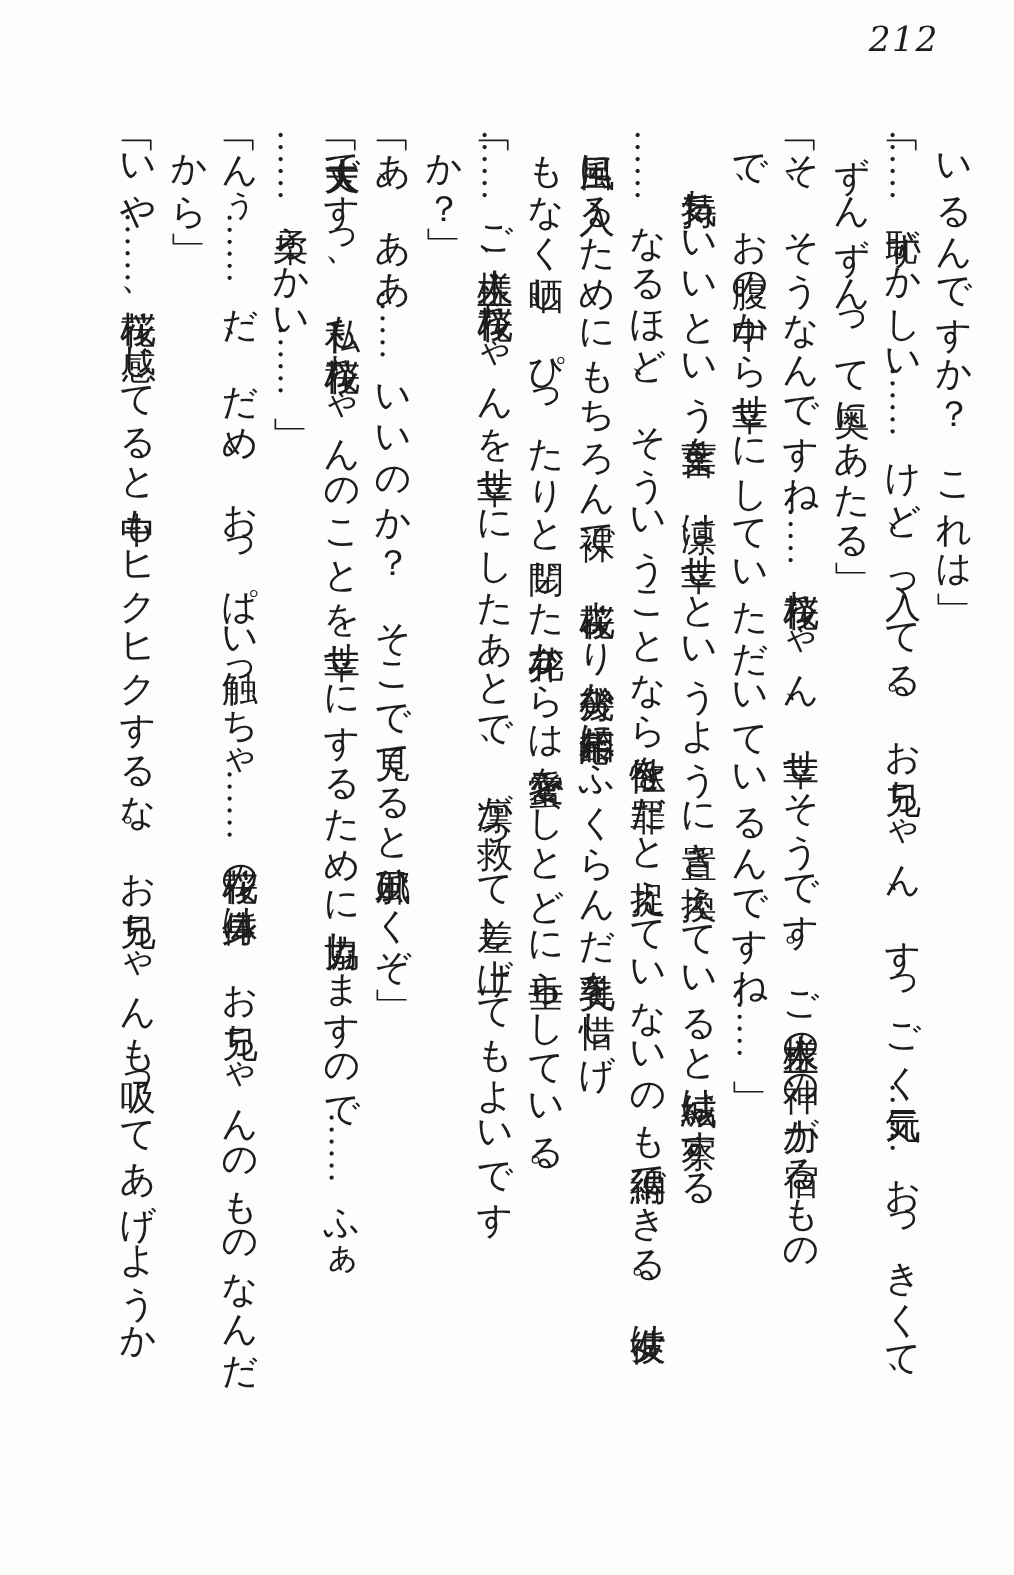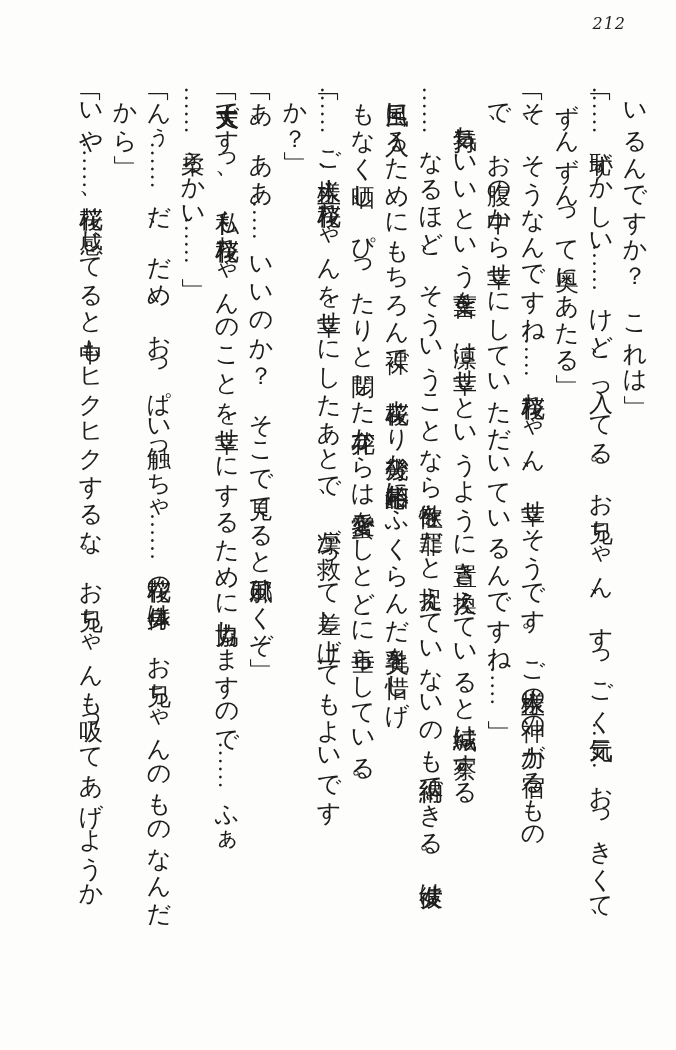--- a/index.html
+++ b/index.html
@@ -12,21 +12,21 @@
     height: 1050px;
     background: #fdfdfc;
     overflow: hidden;
   }
   .page-number {
     position: absolute;
     top: 14px;
     right: 50px;
     font-family: "DejaVu Serif", "Liberation Serif", serif;
     font-style: italic;
-    font-size: 16px;
+    font-size: 23px;
     letter-spacing: 1px;
     color: #1d1d1d;
   }
   .text-block {
     position: absolute;
     top: 86px;
     right: 24px;
     height: 922px;
     writing-mode: vertical-rl;
     text-orientation: mixed;

